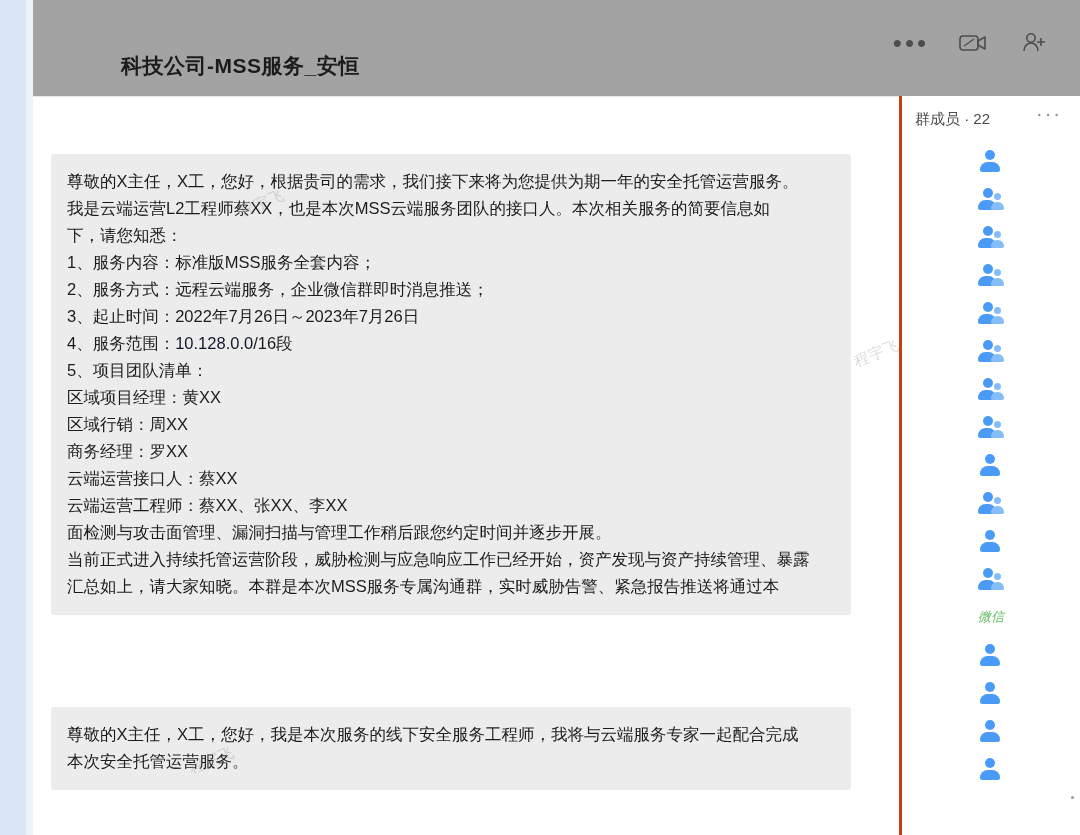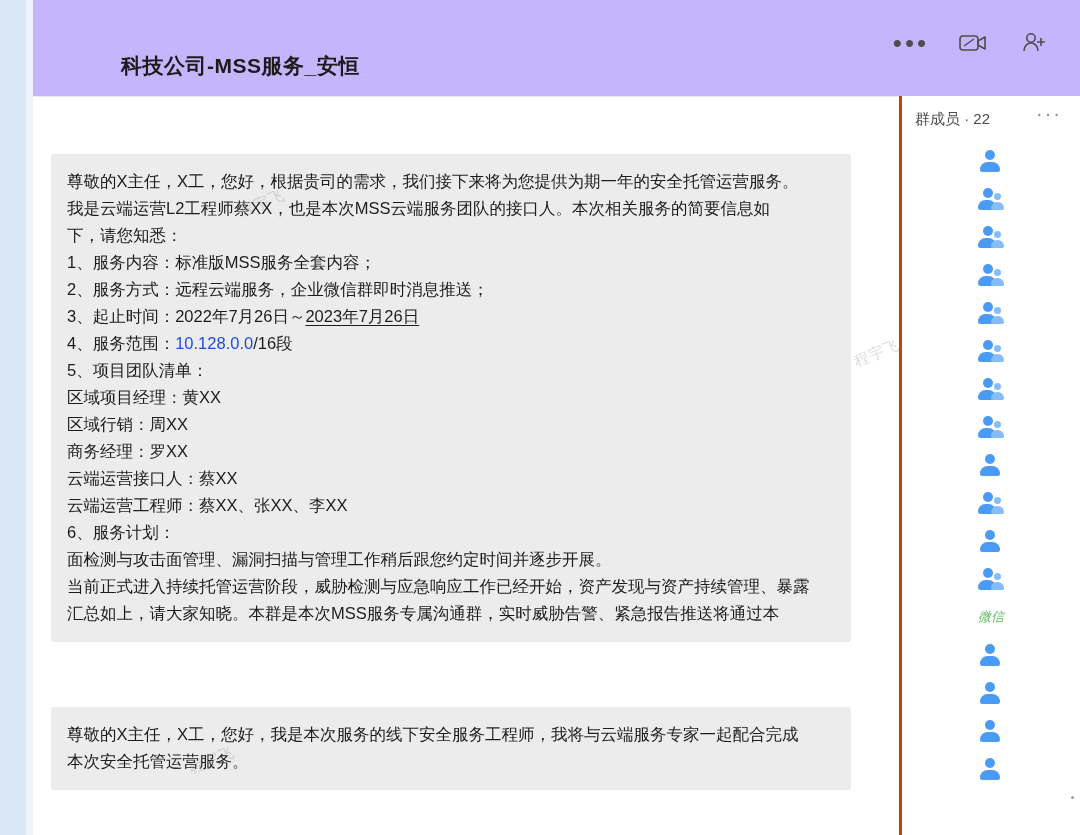--- a/index.html
+++ b/index.html
@@ -43,21 +43,21 @@
     background: #ffffff;
   }
 
   
   .topbar {
     position: absolute;
     left: 0;
     top: 0;
     width: 1047px;
     height: 96px;
-    background: #c4b5fd;
+    background: #a3a3a3;
     border-bottom: 1px solid #e8e8e8;
   }
   .chat-title {
     position: absolute;
     left: 88px;
     top: 52px;
     font-size: 21px;
     font-weight: bold;
     color: #1b1b1b;
     letter-spacing: 0.5px;
@@ -217,24 +217,23 @@
   }
   .bubble-2 {
     left: 18px;
     top: 611px;
     width: 800px;
   }
   .line {
     white-space: pre-wrap;
   }
   .link {
-    color: #1d4ed8;
+    color: #0f172a;
   }
   .underline {
-    text-decoration: underline;
     text-underline-offset: 3px;
   }
 
   
   .watermark {
     position: absolute;
     font-size: 15px;
     color: rgba(140,140,140,0.30);
     transform: rotate(-22deg);
     pointer-events: none;
@@ -297,21 +296,20 @@
       <div class="line">1、服务内容：标准版MSS服务全套内容；</div>
       <div class="line">2、服务方式：远程云端服务，企业微信群即时消息推送；</div>
       <div class="line">3、起止时间：2022年7月26日～<span class="underline">2023年7月26日</span></div>
       <div class="line">4、服务范围：<span class="link">10.128.0.0</span>/16段</div>
       <div class="line">5、项目团队清单：</div>
       <div class="line">区域项目经理：黄XX</div>
       <div class="line">区域行销：周XX</div>
       <div class="line">商务经理：罗XX</div>
       <div class="line">云端运营接口人：蔡XX</div>
       <div class="line">云端运营工程师：蔡XX、张XX、李XX</div>
-      <div class="line">6、服务计划：</div>
       <div class="line">面检测与攻击面管理、漏洞扫描与管理工作稍后跟您约定时间并逐步开展。</div>
       <div class="line">当前正式进入持续托管运营阶段，威胁检测与应急响应工作已经开始，资产发现与资产持续管理、暴露</div>
       <div class="line">汇总如上，请大家知晓。本群是本次MSS服务专属沟通群，实时威胁告警、紧急报告推送将通过本</div>
     </div>
 
     <div class="bubble bubble-2">
       <div class="line">尊敬的X主任，X工，您好，我是本次服务的线下安全服务工程师，我将与云端服务专家一起配合完成</div>
       <div class="line">本次安全托管运营服务。</div>
     </div>
 

